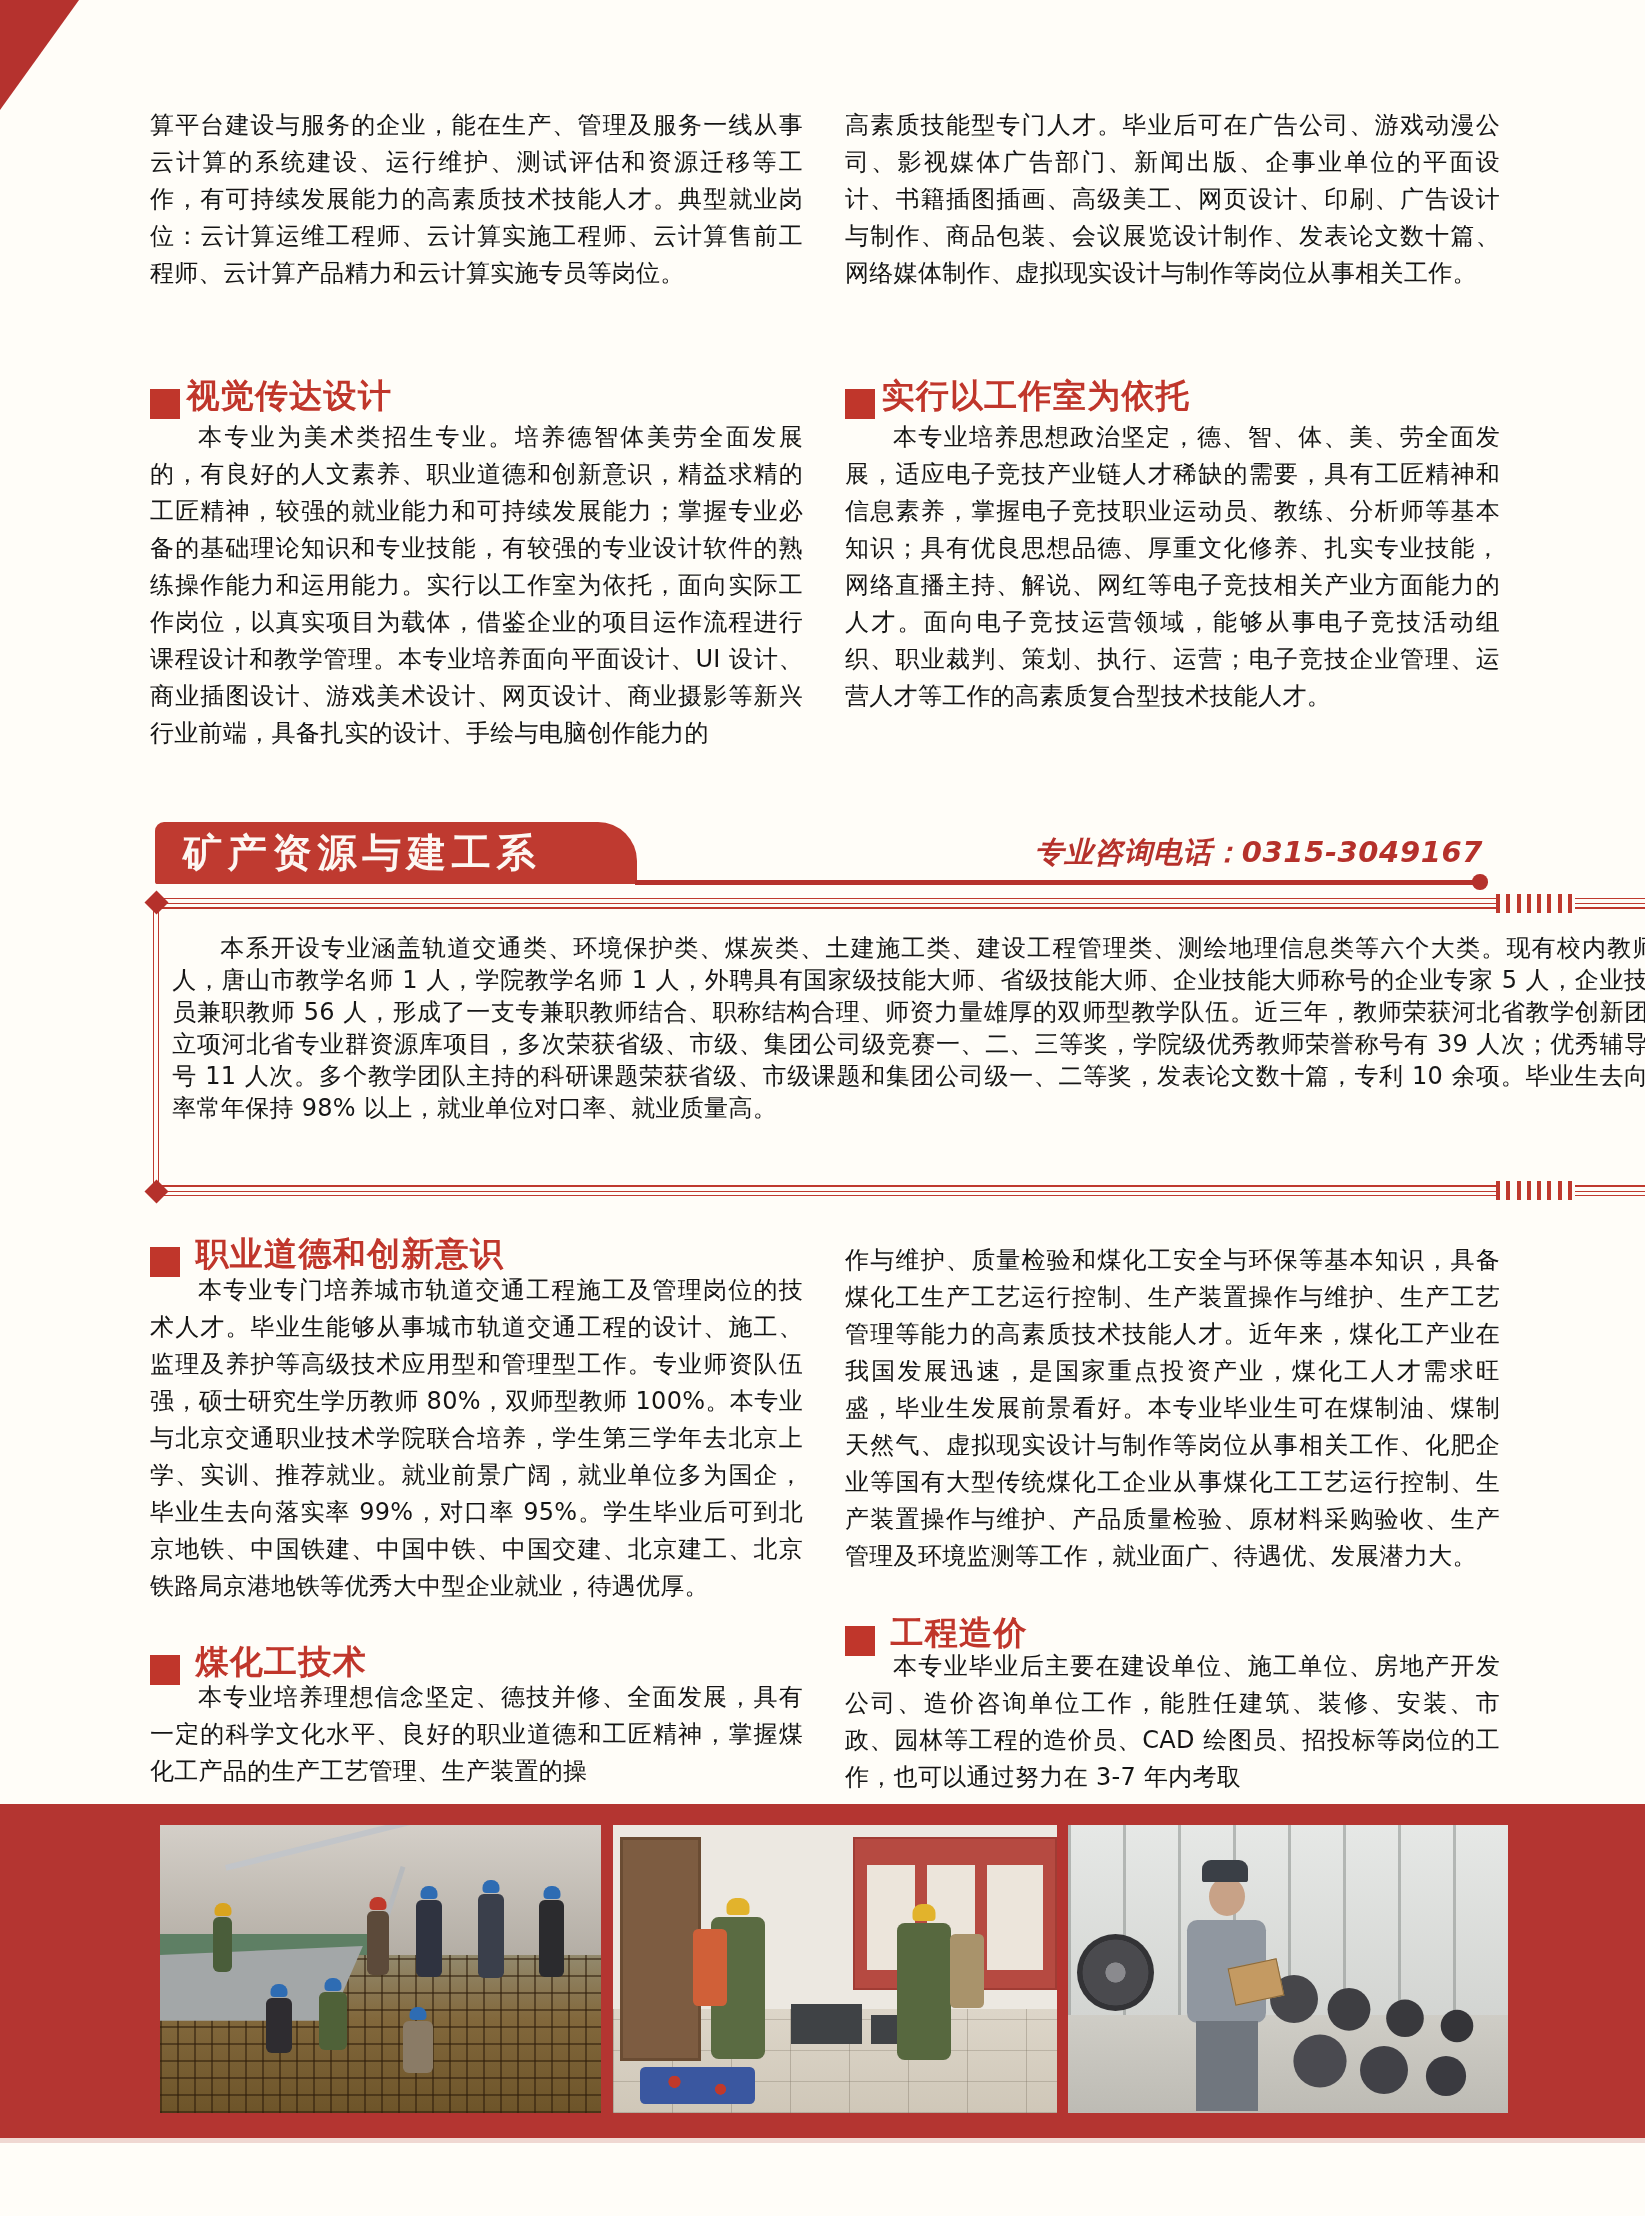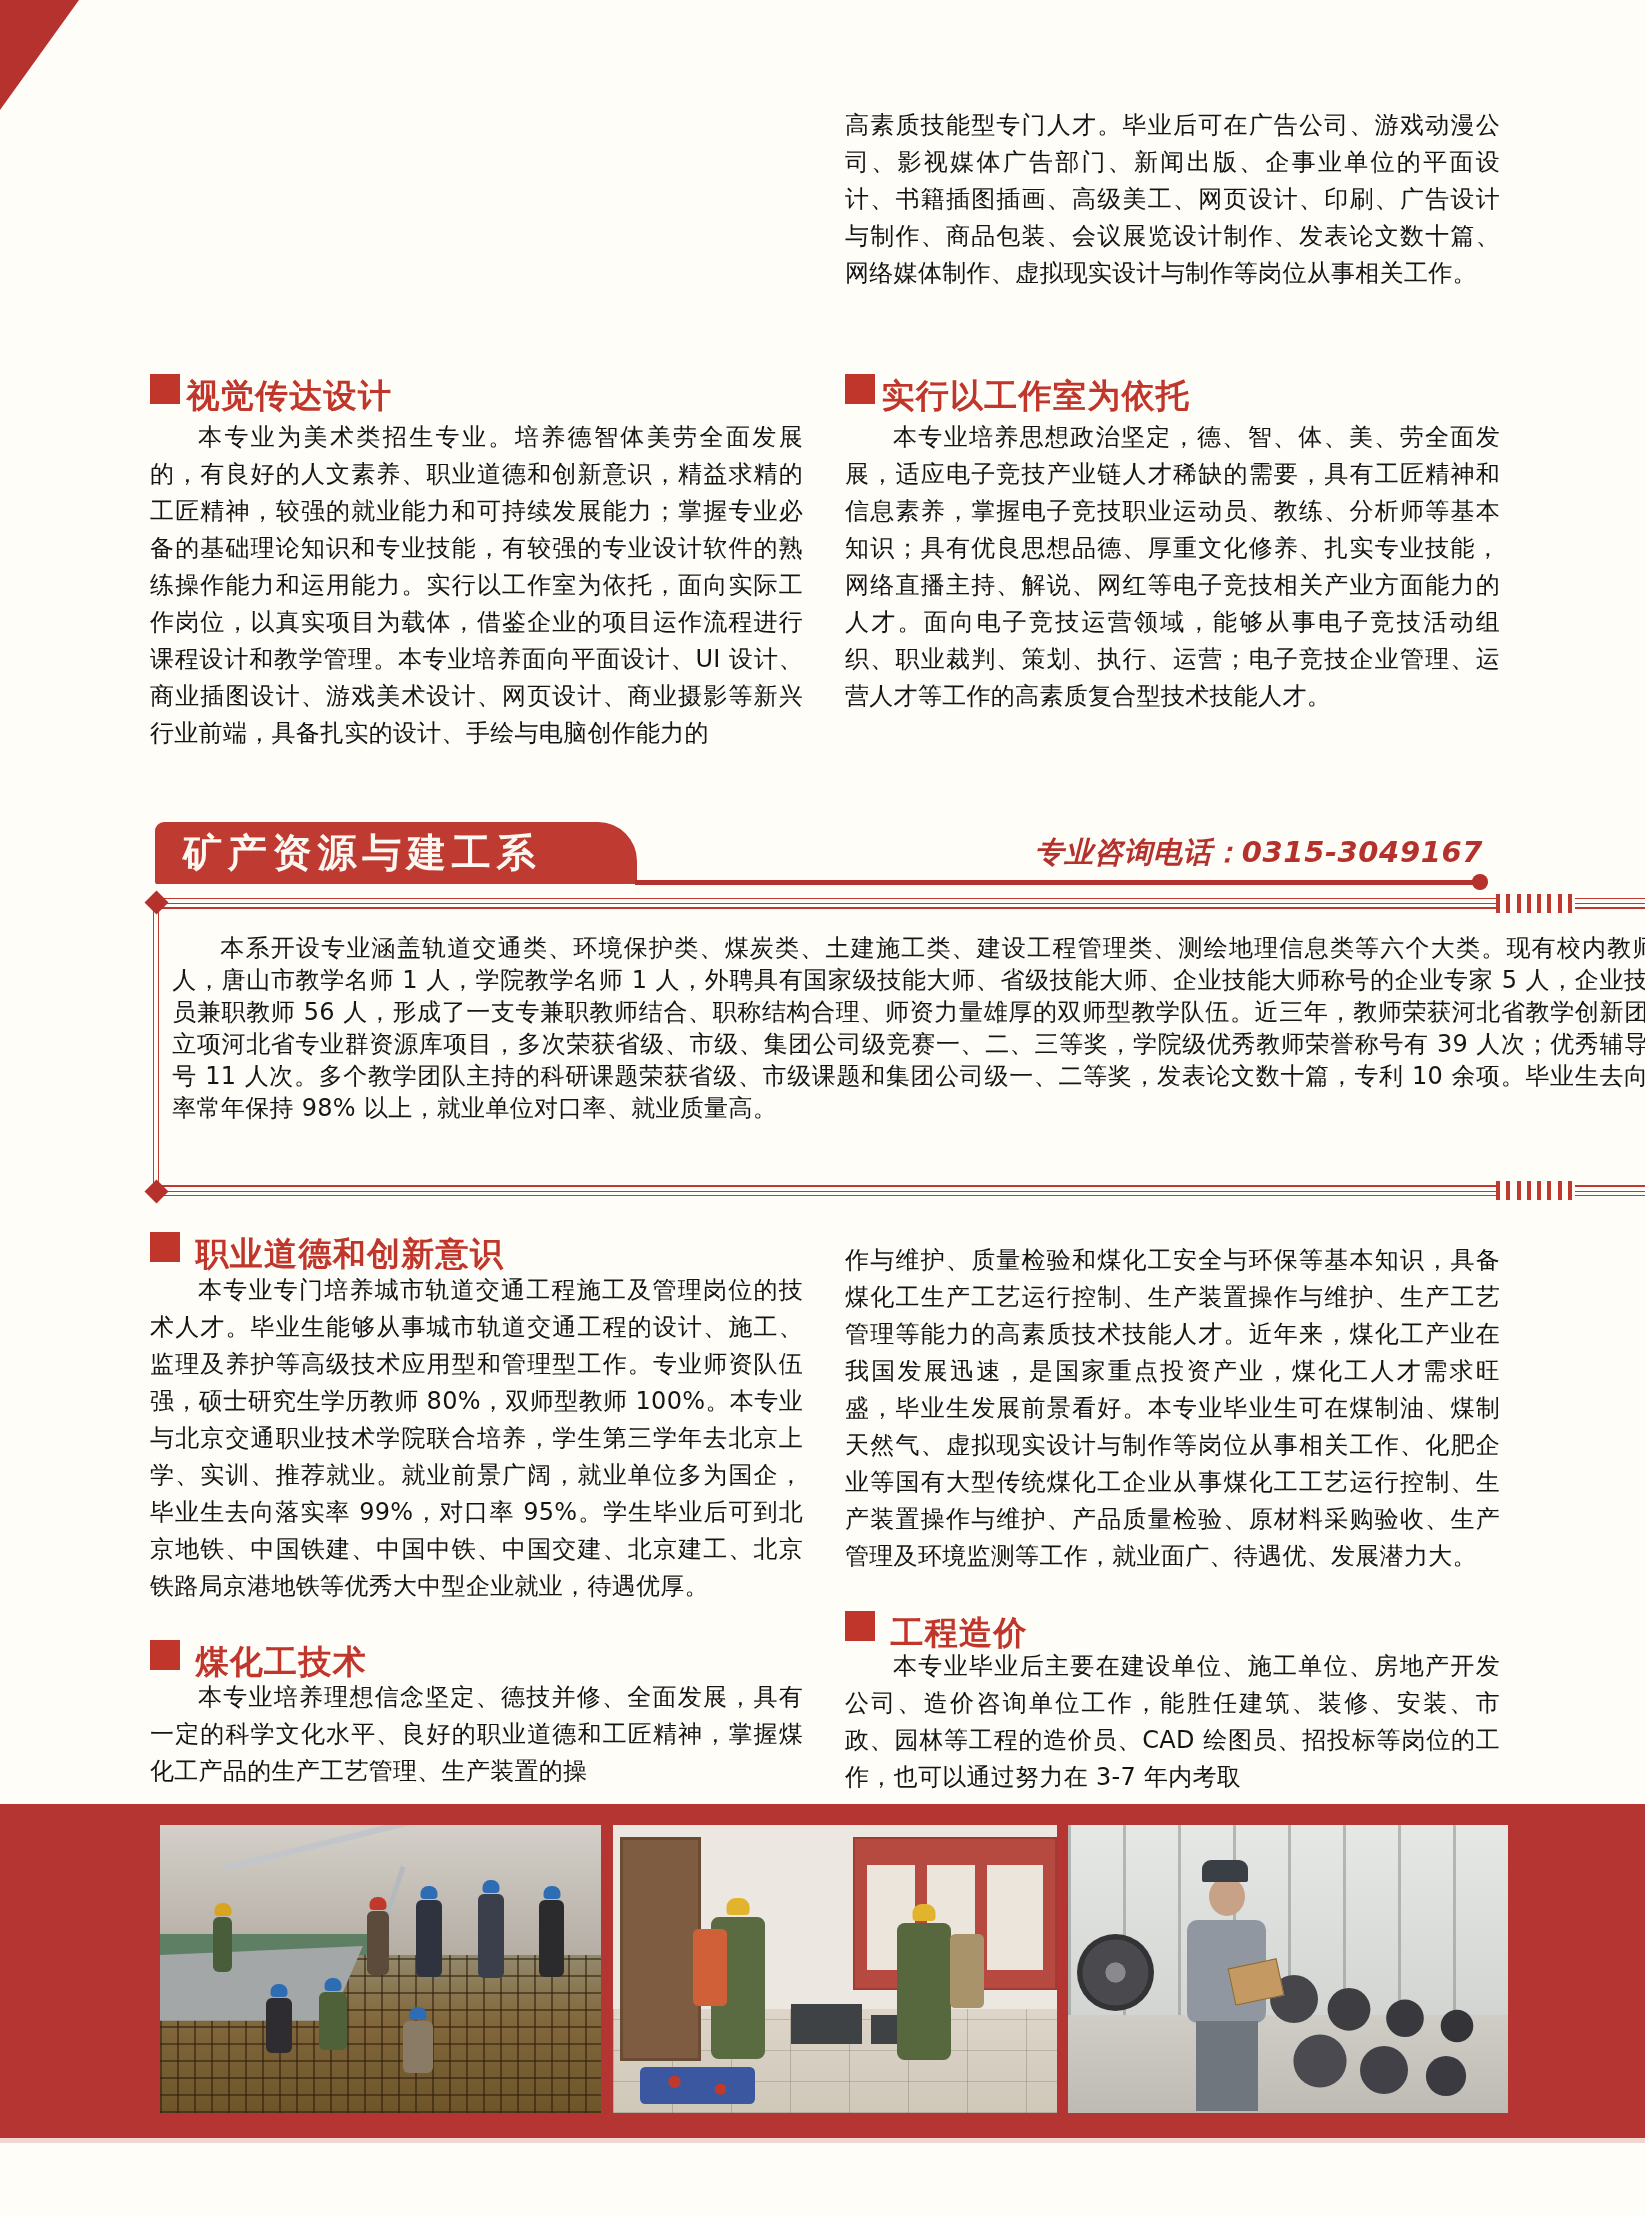--- a/index.html
+++ b/index.html
@@ -11,21 +11,21 @@
   
   .abs{position:absolute;}
   .body-text{
     font-size:24px;line-height:37px;text-align:justify;
     color:#141414;letter-spacing:0.3px;
   }
   .indent{text-indent:2em;}
   .colL{left:150px;width:653px;}
   .colR{left:845px;width:655px;}
   
-  .sec-hdr{display:flex;align-items:flex-start;color:#c0362b;font-weight:bold;}
+  .sec-hdr{display:flex;align-items:flex-end;color:#c0362b;font-weight:bold;}
   .sec-hdr .sq{width:30px;height:30px;background:#c0362b;flex:0 0 auto;}
   .sec-hdr .t{font-size:33px;letter-spacing:1.3px;white-space:nowrap;}
   .gap-s .t{margin-left:6.4px;}
   .gap-l .t{margin-left:15.5px;}
   
   #banner{
     left:155px;top:822px;width:482px;height:62px;background:#bf3a30;
     border-radius:9px 39px 2.6px 2.6px;display:flex;align-items:center;
   }
   #banner .t{color:#fdf7f2;font-size:39px;font-weight:bold;letter-spacing:5.8px;margin-left:28px;white-space:nowrap;}
@@ -105,20 +105,21 @@
   
   #corner{left:0;top:0;width:79px;height:110px;background:#b5322e;clip-path:polygon(0 0,100% 0,0 100%);}
 </style>
 </head>
 <body>
 
 <div id="page">
 
   <div id="corner" class="abs"></div>
 
+  <div class="abs body-text colL" style="top:107px;">算平台建设与服务的企业，能在生产、管理及服务一线从事云计算的系统建设、运行维护、测试评估和资源迁移等工作，有可持续发展能力的高素质技术技能人才。典型就业岗位：云计算运维工程师、云计算实施工程师、云计算售前工程师、云计算产品精力和云计算实施专员等岗位。</div>
   <div class="abs body-text colR" style="top:107px;">高素质技能型专门人才。毕业后可在广告公司、游戏动漫公司、影视媒体广告部门、新闻出版、企事业单位的平面设计、书籍插图插画、高级美工、网页设计、印刷、广告设计与制作、商品包装、会议展览设计制作、发表论文数十篇、网络媒体制作、虚拟现实设计与制作等岗位从事相关工作。</div>
 
   <div class="abs sec-hdr gap-s colL" style="top:374px;">
     <span class="sq"></span>
     <span class="t">视觉传达设计</span>
   </div>
   <div class="abs sec-hdr gap-s colR" style="top:374px;">
     <span class="sq"></span>
     <span class="t">实行以工作室为依托</span>
   </div>

